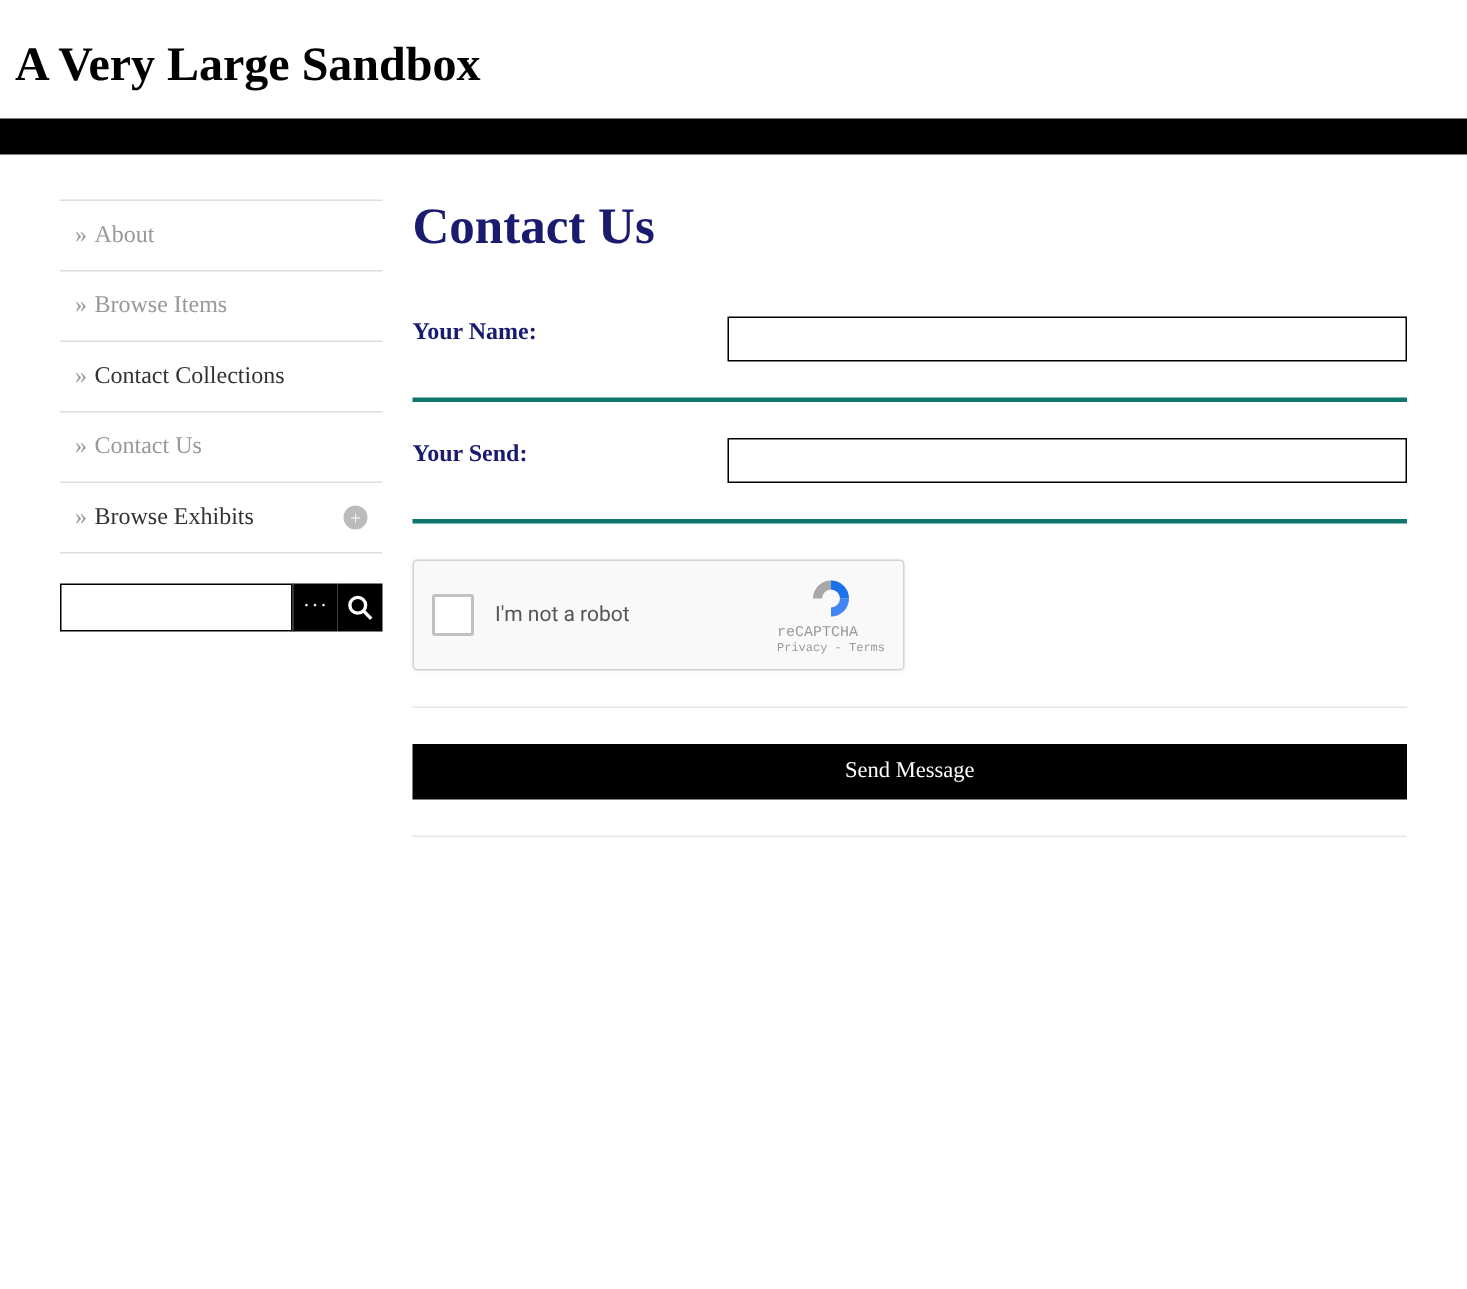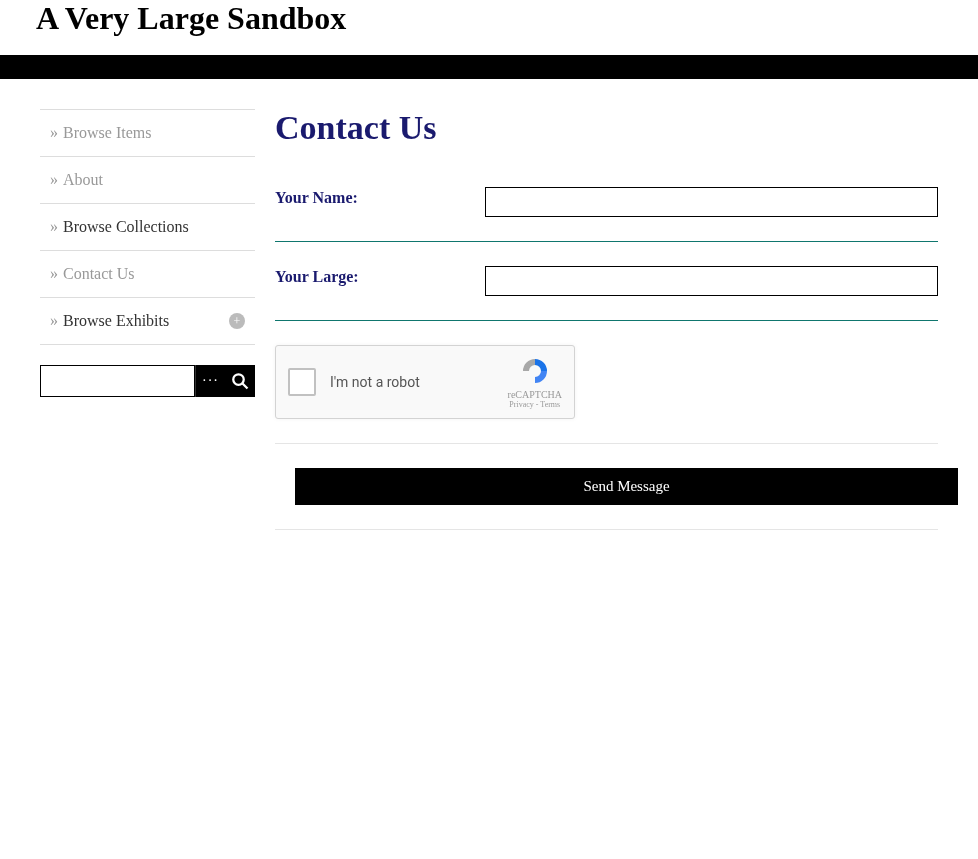--- a/index.html
+++ b/index.html
@@ -1,18 +1,18 @@
 <!DOCTYPE html>
 <html><head>
   <meta charset="utf-8">
   <style>
     * { box-sizing: border-box; margin: 0; padding: 0; }
     body { font-family: Georgia, 'Times New Roman', serif; background: #fff; }
     
-    .header { padding: 0 10px 18px; margin-left: 26px; }
+    .header { padding: 24px 10px 18px; }
     .site-title { font-size: 32px; font-weight: bold; color: #000; }
     
     .black-bar { background: #000; height: 24px; width: 100%; }
     
     .container { display: flex; padding: 30px 40px; gap: 20px; max-width: 978px; }
     
     .sidebar { width: 215px; flex-shrink: 0; }
     .nav-list { list-style: none; border-top: 1px solid #ddd; }
     .nav-item {
       border-bottom: 1px solid #ddd;
@@ -34,65 +34,65 @@
     
     .search-box { margin-top: 20px; display: flex; height: 32px; }
     .search-input { flex: 1; border: 1px solid #000; padding: 4px 8px; font-size: 14px; min-width: 0; }
     .search-opts { background: #000; color: #fff; width: 30px; display: flex; align-items: center; justify-content: center; cursor: pointer; font-size: 14px; letter-spacing: 1px; border-left: 1px solid #333; }
     .search-btn { background: #000; color: #fff; width: 30px; display: flex; align-items: center; justify-content: center; cursor: pointer; }
     .search-btn svg { width: 18px; height: 18px; }
     
     .main { flex: 1; }
     .page-title { font-size: 34px; font-weight: bold; color: #1a1a6e; margin-bottom: 40px; }
     
-    .form-row { display: flex; border-bottom: 1px solid #0f766e; padding-bottom: 24px; margin-bottom: 24px; }
+    .form-row { display: flex; border-bottom: 3px solid #0f766e; padding-bottom: 24px; margin-bottom: 24px; }
     .form-label { width: 210px; font-weight: bold; color: #1a1a6e; font-size: 16px; padding-top: 2px; }
     .form-field { flex: 1; }
     .text-input { width: 100%; border: 1px solid #000; padding: 6px; font-size: 14px; font-family: inherit; }
     .textarea { width: 100%; height: 245px; border: 1px solid #000; padding: 6px; font-size: 14px; font-family: inherit; resize: both; }
     
     .captcha-row { border-bottom: 1px solid #e5e5e5; padding-bottom: 24px; margin-bottom: 24px; }
     .recaptcha {
-      width: 300px; height: 74px; border: 1px solid #d3d3d3; border-radius: 3px;
+      width: 328px; height: 74px; border: 1px solid #d3d3d3; border-radius: 3px;
       background: #f9f9f9; display: flex; align-items: center; padding: 0 12px;
       box-shadow: 0 0 4px rgba(0,0,0,0.05);
     }
     .recaptcha-check { width: 28px; height: 28px; border: 2px solid #c1c1c1; border-radius: 2px; background: #fff; margin-right: 14px; cursor: pointer; }
     .recaptcha-label { font-family: Roboto, Arial, sans-serif; font-size: 14px; color: #555; flex: 1; }
-    .recaptcha-brand { text-align: center; font-family: Liberation Serif, serif; }
+    .recaptcha-brand { font-family: Liberation Mono, monospace; }
     .recaptcha-logo { width: 32px; height: 32px; margin: 0 auto 2px; }
     .recaptcha-name { font-size: 10px; color: #999; }
     .recaptcha-links { font-size: 8px; color: #999; }
     
     .submit-row { border-bottom: 1px solid #e5e5e5; padding-bottom: 24px; margin-bottom: 24px; }
     .submit-btn {
       width: 100%; background: #000; color: #fff; border: none;
-      padding: 10px; font-size: 15px; font-family: inherit; cursor: pointer; margin-left: 20px;
+      padding: 10px; font-size: 15px; font-family: inherit; cursor: pointer;
     }
   </style>
 </head>
 <body>
 
 <div class="header">
   <h1 class="site-title">A Very Large Sandbox</h1>
 </div>
 
 <div class="black-bar"></div>
 
 <div class="container">
   <aside class="sidebar">
     <ul class="nav-list">
       <li class="nav-item">
+        <span><span class="nav-caret">»</span><span class="nav-item-label">About</span></span>
+      </li>
+      <li class="nav-item">
         <span><span class="nav-caret">»</span><span class="nav-item-label">Browse Items</span></span>
       </li>
-      <li class="nav-item">
-        <span><span class="nav-caret">»</span><span class="nav-item-label">About</span></span>
-      </li>
       <li class="nav-item dark">
-        <span><span class="nav-caret">»</span><span class="nav-item-label">Browse Collections</span></span>
+        <span><span class="nav-caret">»</span><span class="nav-item-label">Contact Collections</span></span>
       </li>
       <li class="nav-item">
         <span><span class="nav-caret">»</span><span class="nav-item-label">Contact Us</span></span>
       </li>
       <li class="nav-item dark">
         <span><span class="nav-caret">»</span><span class="nav-item-label">Browse Exhibits</span></span>
         <span class="expand-icon">+</span>
       </li>
     </ul>
 
@@ -112,21 +112,21 @@
     <h2 class="page-title">Contact Us</h2>
 
     <div class="form-row">
       <div class="form-label">Your Name:</div>
       <div class="form-field">
         <input type="text" class="text-input" value="" style="">
       </div>
     </div>
 
     <div class="form-row">
-      <div class="form-label">Your Large:</div>
+      <div class="form-label">Your Send:</div>
       <div class="form-field">
         <input type="text" class="text-input" value="" style="">
       </div>
     </div>
 
 
     <div class="captcha-row">
       <div class="recaptcha">
         <div class="recaptcha-check"></div>
         <div class="recaptcha-label">I'm not a robot</div>

